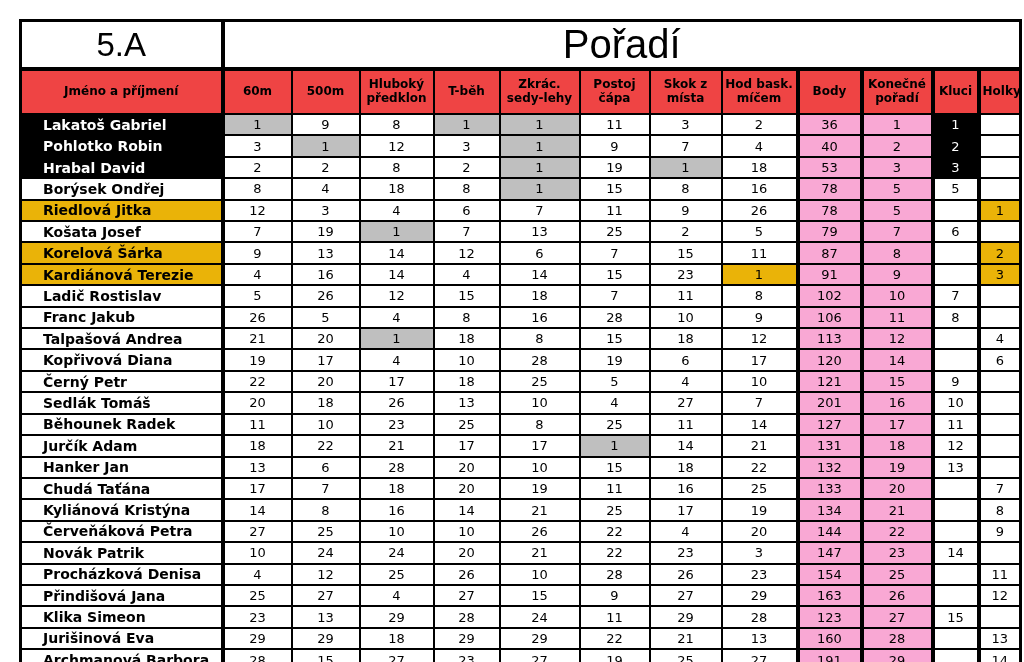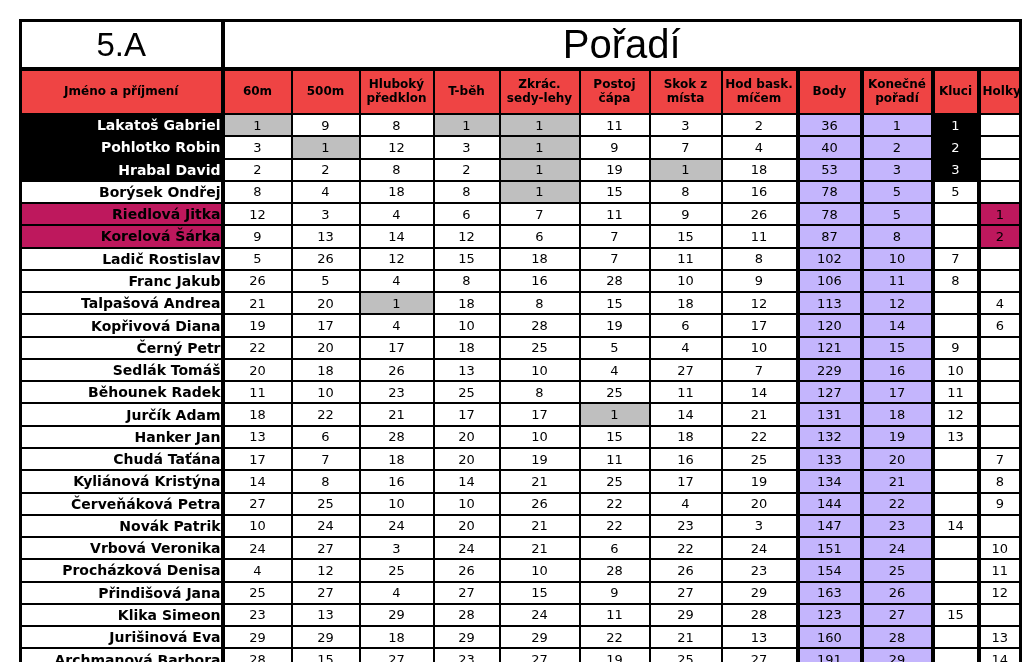--- a/index.html
+++ b/index.html
@@ -49,30 +49,30 @@
     font-weight: bold;
     font-size: 12px;
     line-height: 1.15;
     height: 40px;
     padding: 1px 2px;
     white-space: normal;
   }
 
   
   .name {
-    text-align: right;
-    padding-left: 9px;
+    text-align: left;
+    padding-left: 21px;
     font-weight: bold;
     font-size: 14px;
     white-space: nowrap;
   }
   .num { font-size: 13px; }
-  .band { background: #c4b5fd; }          
+  .band { background: #f9a8d4; }          
   .cell-mid { background: #bfbfbf; }      
-  .cell-dark { background: #be185d; }     
+  .cell-dark { background: #eab308; }     
   .cell-black { background: #000; color: #fff; } 
 </style>
 </head>
 <body>
 
 <div class="sheet">
   <table class="results">
     <colgroup>
       <col style="width:202px">
         <col style="width:69px">
@@ -178,35 +178,65 @@
           <td class="num">7</td>
           <td class="num">11</td>
           <td class="num">9</td>
           <td class="num">26</td>
           <td class="num band sepL">78</td>
           <td class="num band sepL">5</td>
           <td class="num sepL"></td>
           <td class="num sepL cell-dark">1</td>
         </tr>
         <tr>
+          <td class="name">Košata Josef</td>
+          <td class="num sepL">7</td>
+          <td class="num">19</td>
+          <td class="num cell-mid">1</td>
+          <td class="num">7</td>
+          <td class="num">13</td>
+          <td class="num">25</td>
+          <td class="num">2</td>
+          <td class="num">5</td>
+          <td class="num band sepL">79</td>
+          <td class="num band sepL">7</td>
+          <td class="num sepL">6</td>
+          <td class="num sepL"></td>
+        </tr>
+        <tr>
           <td class="name cell-dark">Korelová Šárka</td>
           <td class="num sepL">9</td>
           <td class="num">13</td>
           <td class="num">14</td>
           <td class="num">12</td>
           <td class="num">6</td>
           <td class="num">7</td>
           <td class="num">15</td>
           <td class="num">11</td>
           <td class="num band sepL">87</td>
           <td class="num band sepL">8</td>
           <td class="num sepL"></td>
           <td class="num sepL cell-dark">2</td>
         </tr>
         <tr>
+          <td class="name cell-dark">Kardiánová Terezie</td>
+          <td class="num sepL">4</td>
+          <td class="num">16</td>
+          <td class="num">14</td>
+          <td class="num">4</td>
+          <td class="num">14</td>
+          <td class="num">15</td>
+          <td class="num">23</td>
+          <td class="num cell-dark">1</td>
+          <td class="num band sepL">91</td>
+          <td class="num band sepL">9</td>
+          <td class="num sepL"></td>
+          <td class="num sepL cell-dark">3</td>
+        </tr>
+        <tr>
           <td class="name">Ladič Rostislav</td>
           <td class="num sepL">5</td>
           <td class="num">26</td>
           <td class="num">12</td>
           <td class="num">15</td>
           <td class="num">18</td>
           <td class="num">7</td>
           <td class="num">11</td>
           <td class="num">8</td>
           <td class="num band sepL">102</td>
@@ -277,21 +307,21 @@
         <tr>
           <td class="name">Sedlák Tomáš</td>
           <td class="num sepL">20</td>
           <td class="num">18</td>
           <td class="num">26</td>
           <td class="num">13</td>
           <td class="num">10</td>
           <td class="num">4</td>
           <td class="num">27</td>
           <td class="num">7</td>
-          <td class="num band sepL">229</td>
+          <td class="num band sepL">201</td>
           <td class="num band sepL">16</td>
           <td class="num sepL">10</td>
           <td class="num sepL"></td>
         </tr>
         <tr>
           <td class="name">Běhounek Radek</td>
           <td class="num sepL">11</td>
           <td class="num">10</td>
           <td class="num">23</td>
           <td class="num">25</td>
@@ -388,35 +418,20 @@
           <td class="num">21</td>
           <td class="num">22</td>
           <td class="num">23</td>
           <td class="num">3</td>
           <td class="num band sepL">147</td>
           <td class="num band sepL">23</td>
           <td class="num sepL">14</td>
           <td class="num sepL"></td>
         </tr>
         <tr>
-          <td class="name">Vrbová Veronika</td>
-          <td class="num sepL">24</td>
-          <td class="num">27</td>
-          <td class="num">3</td>
-          <td class="num">24</td>
-          <td class="num">21</td>
-          <td class="num">6</td>
-          <td class="num">22</td>
-          <td class="num">24</td>
-          <td class="num band sepL">151</td>
-          <td class="num band sepL">24</td>
-          <td class="num sepL"></td>
-          <td class="num sepL">10</td>
-        </tr>
-        <tr>
           <td class="name">Procházková Denisa</td>
           <td class="num sepL">4</td>
           <td class="num">12</td>
           <td class="num">25</td>
           <td class="num">26</td>
           <td class="num">10</td>
           <td class="num">28</td>
           <td class="num">26</td>
           <td class="num">23</td>
           <td class="num band sepL">154</td>

